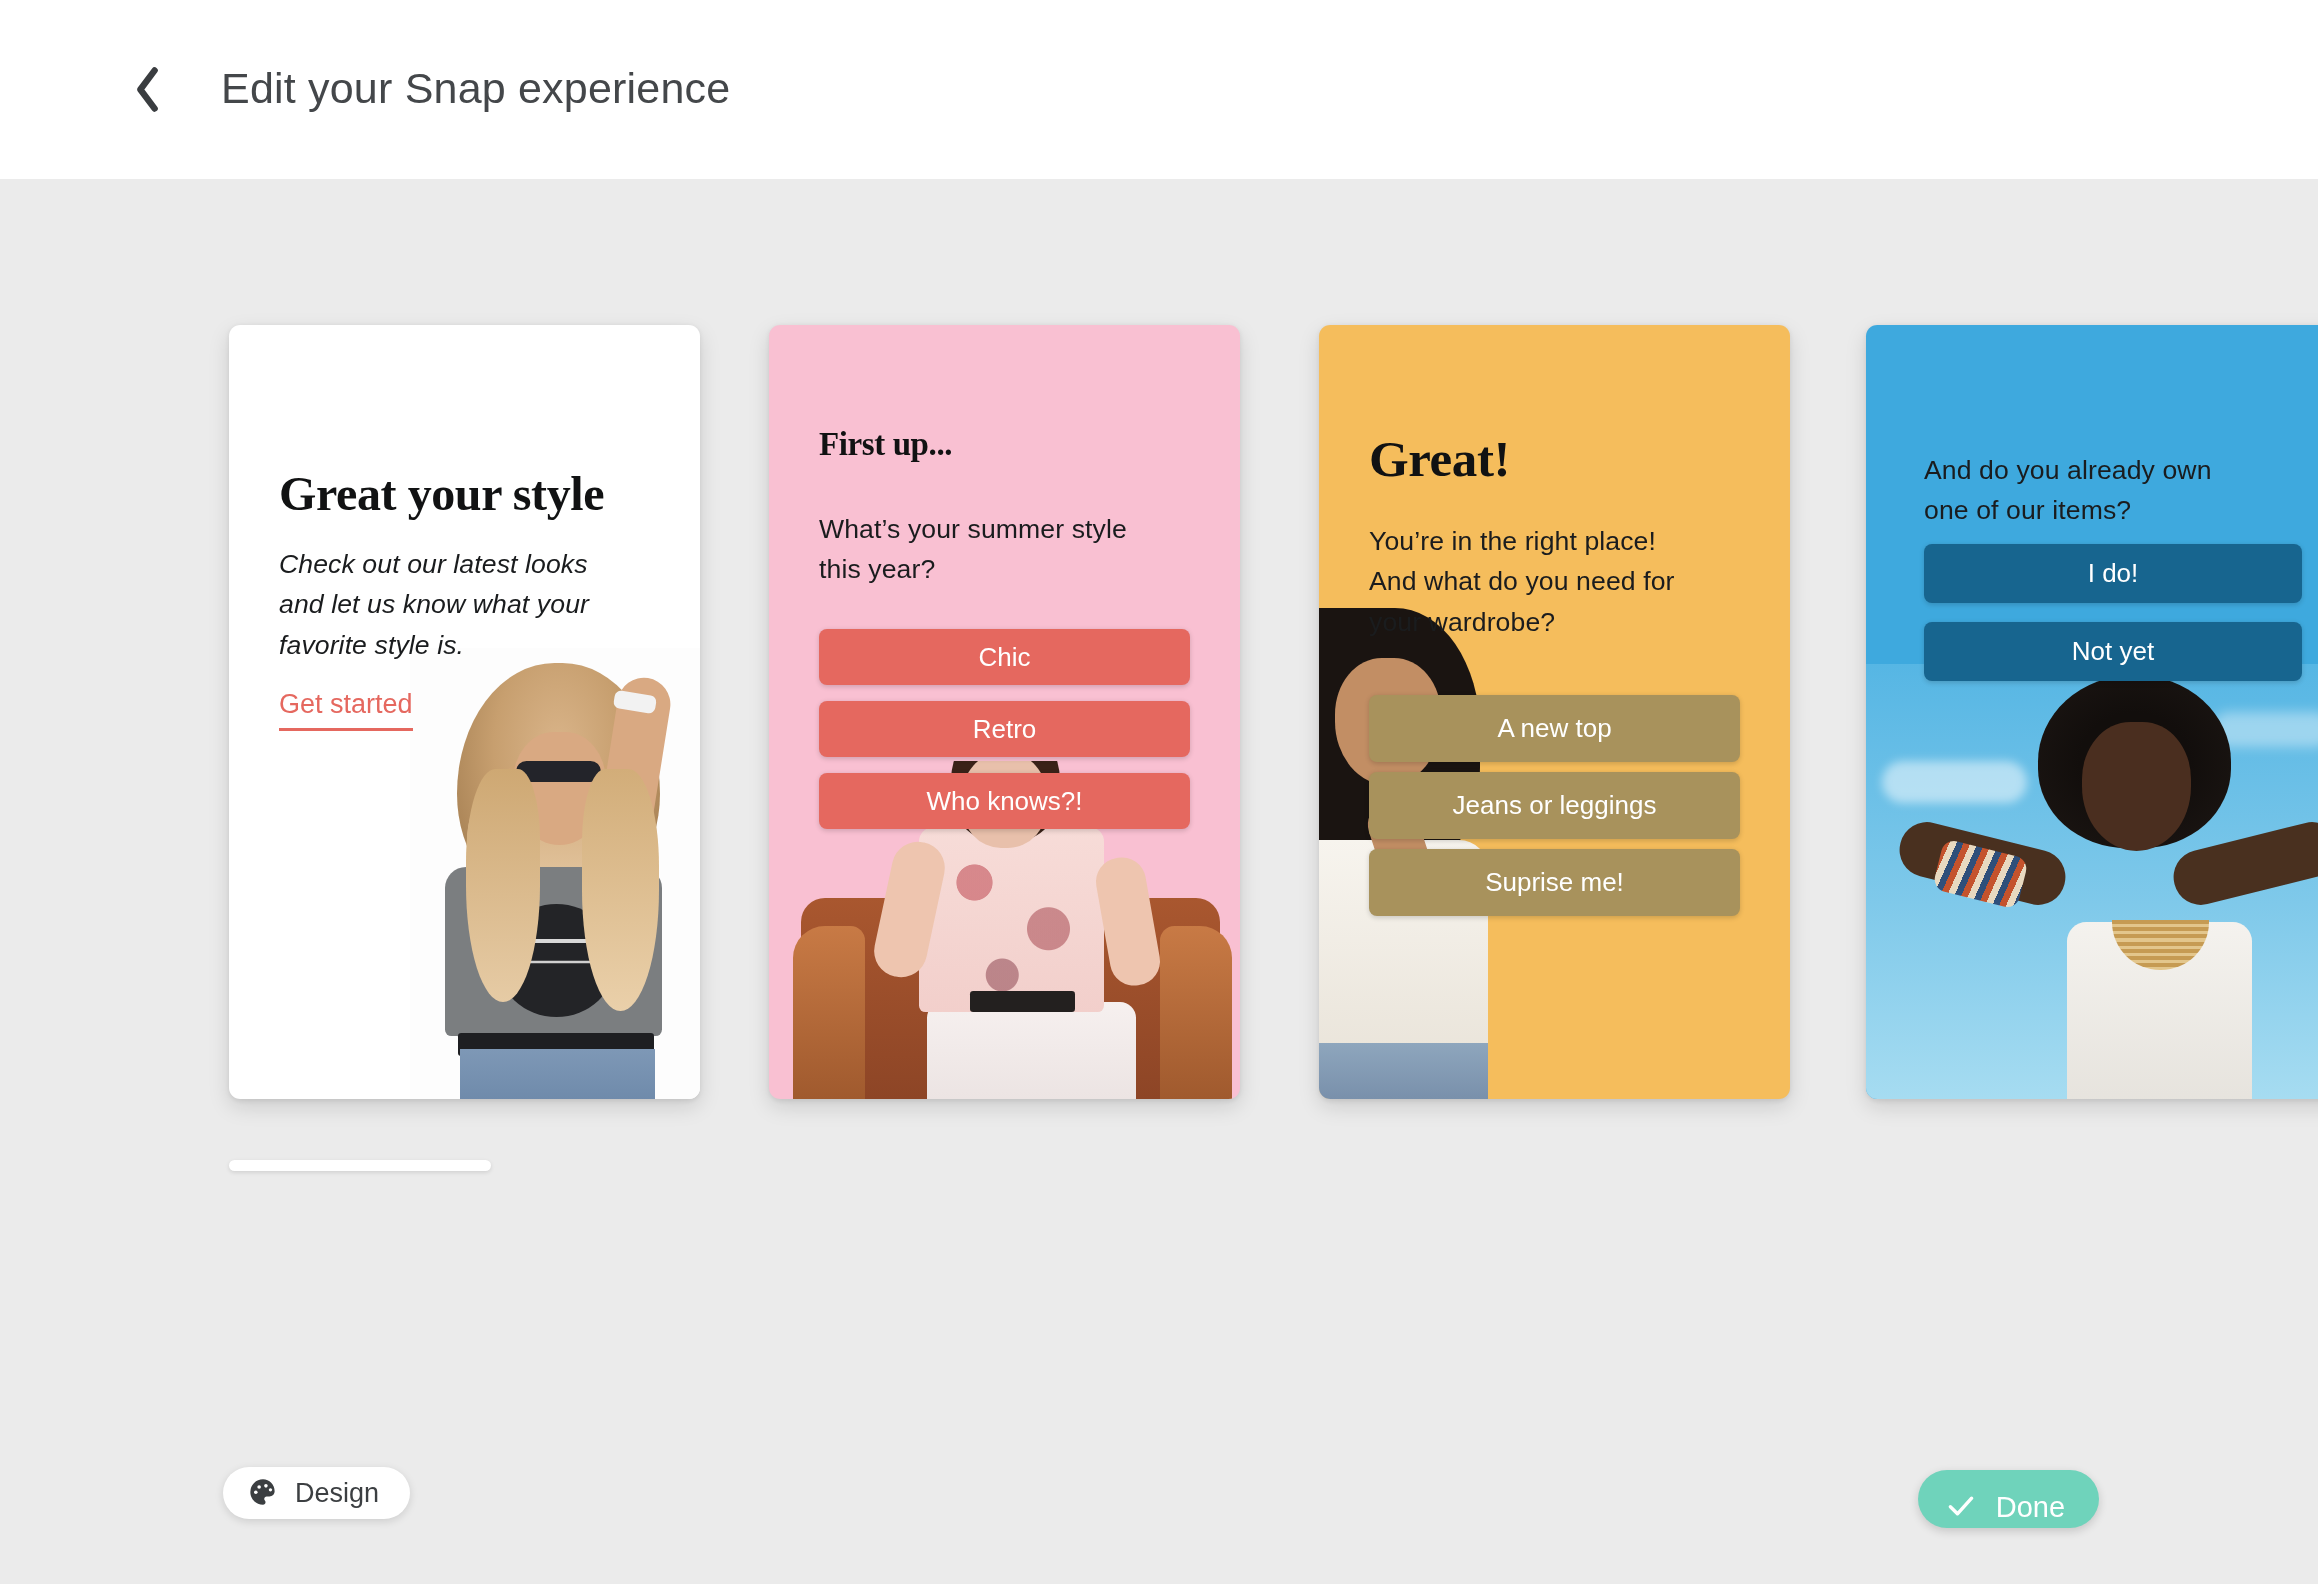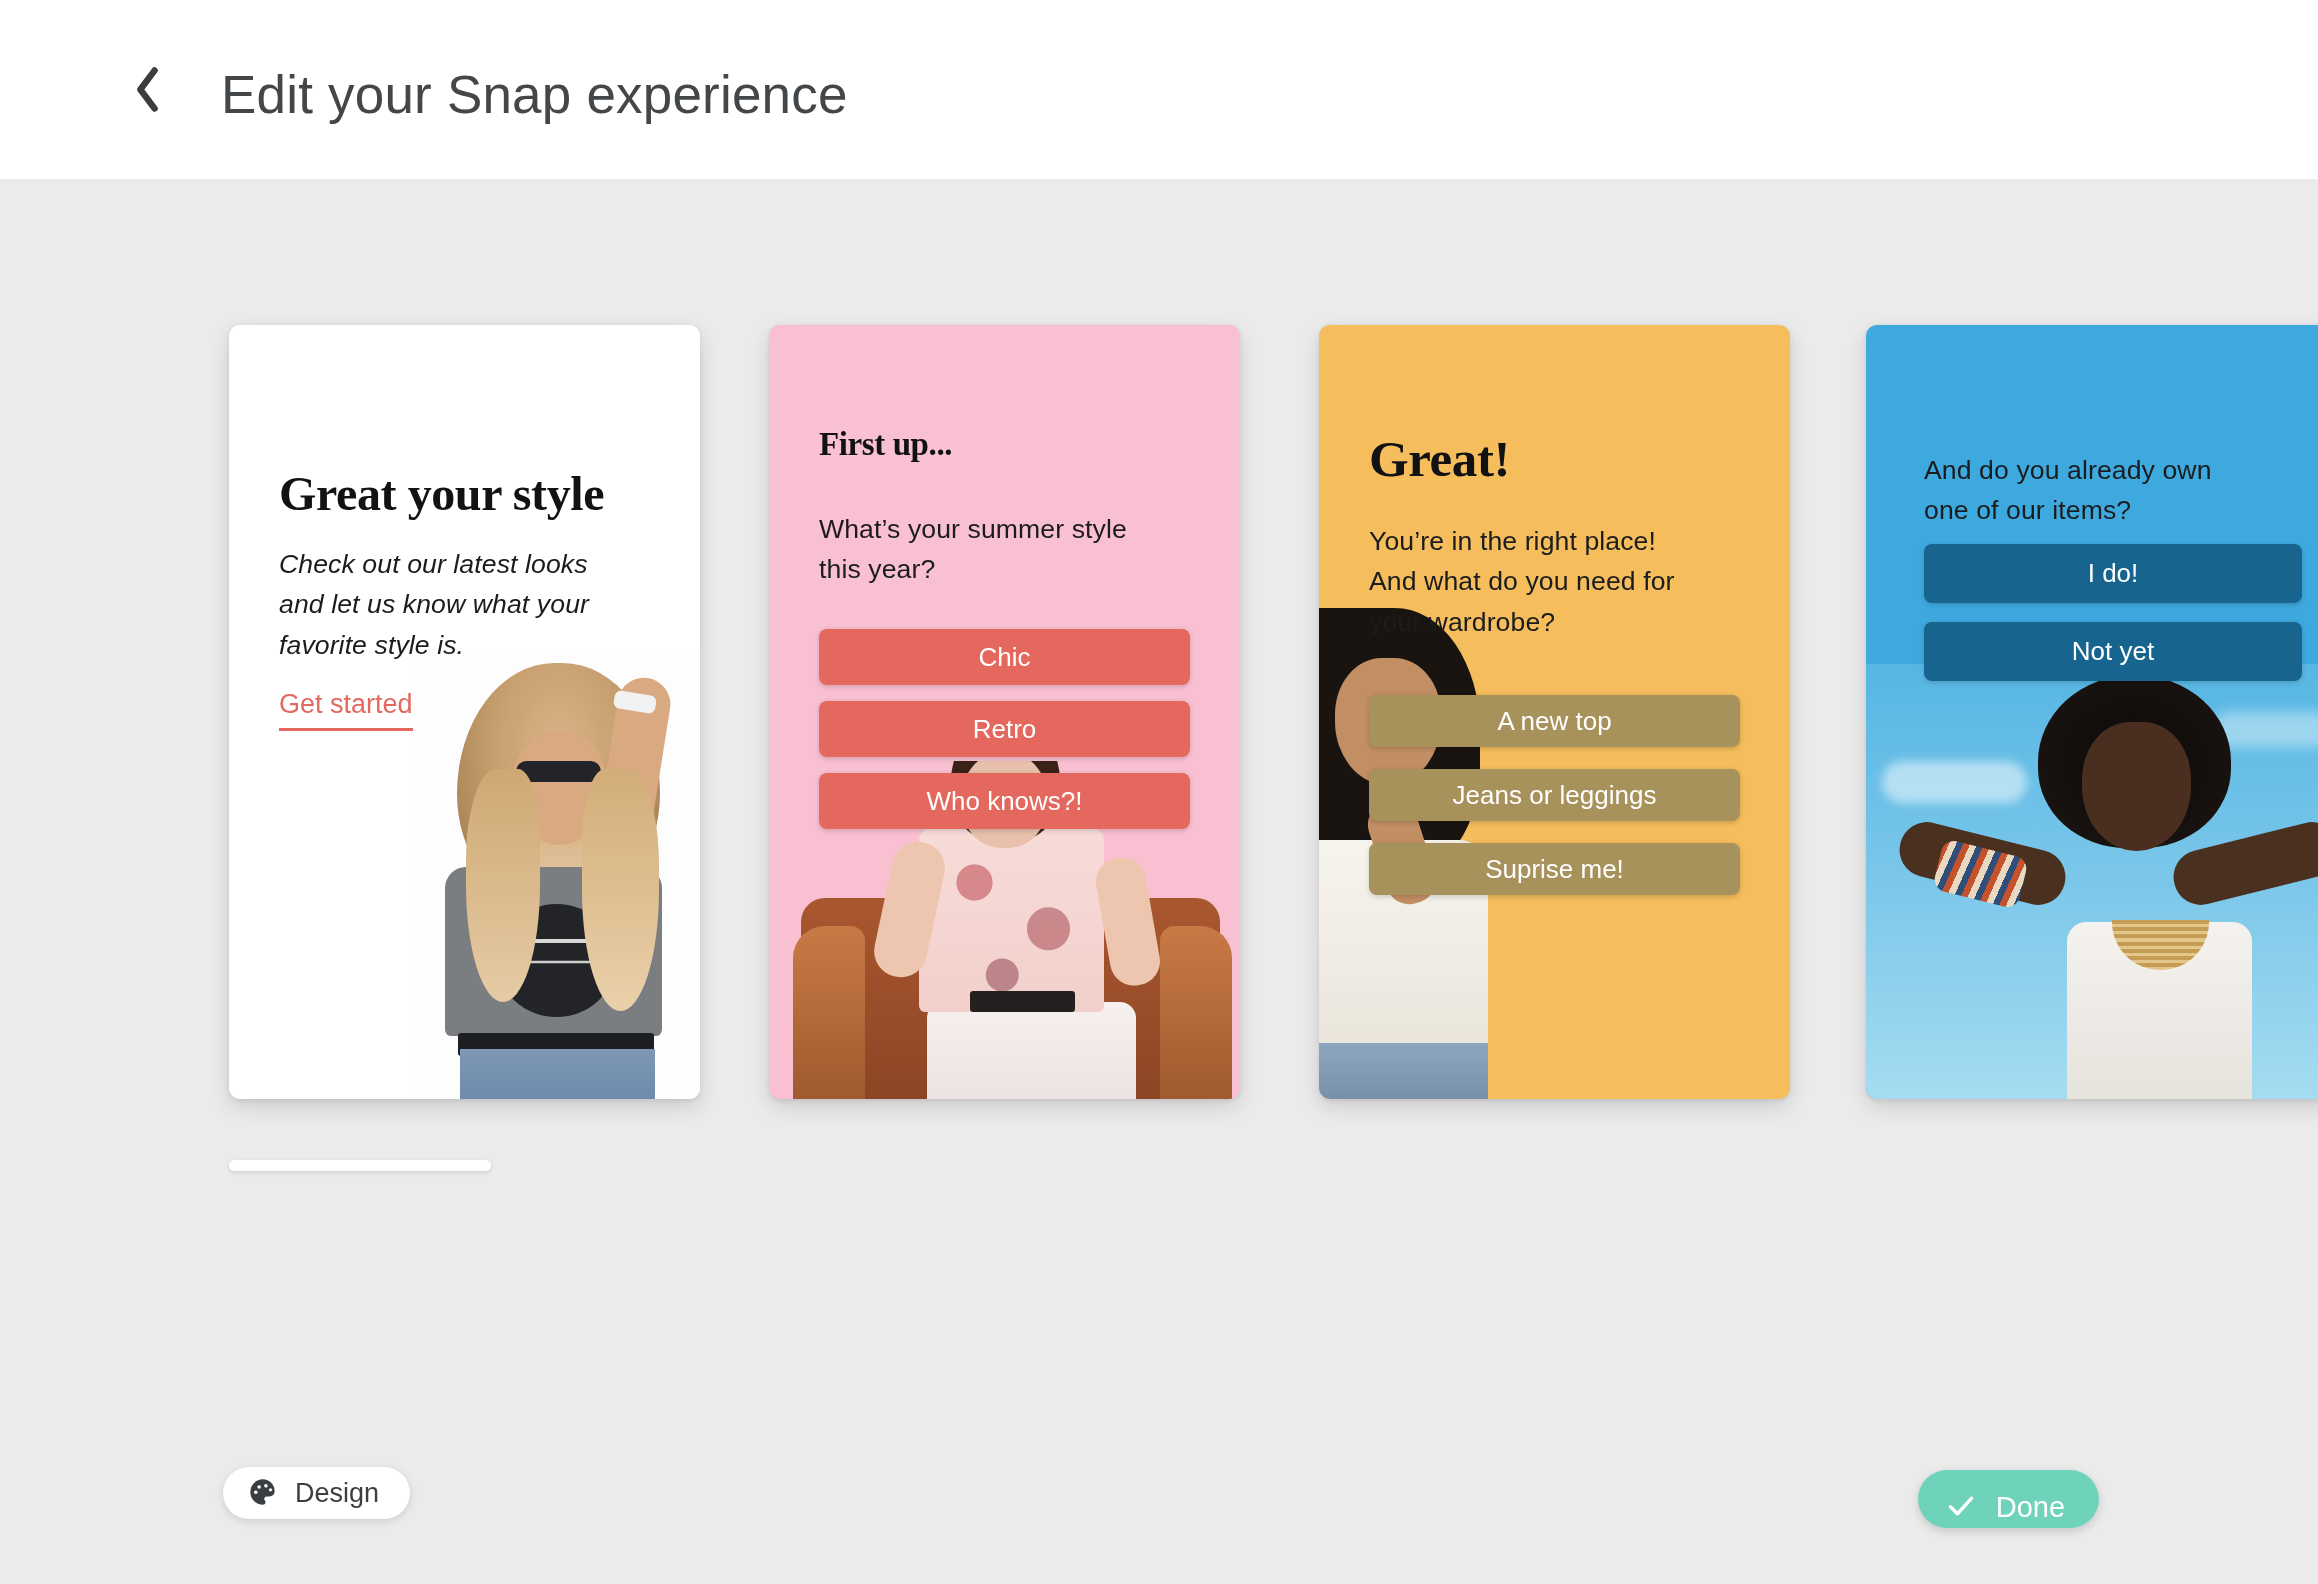--- a/index.html
+++ b/index.html
@@ -19,21 +19,21 @@
   }
   .back-btn {
     position: absolute; left: 121px; top: 63px;
     width: 53px; height: 53px;
     display: flex; align-items: center; justify-content: center;
     cursor: pointer; background: none; border: none;
   }
   .back-btn svg { display: block; }
   .page-title {
     position: absolute; left: 221px; top: 64px;
-    font-size: 53px; font-weight: 400; color: #44474a;
+    font-size: 43px; font-weight: 400; color: #44474a;
     letter-spacing: 0.2px; white-space: nowrap;
   }
 
   
   .canvas {
     position: absolute; left: 0; top: 179px;
     width: 2319px; height: 1406px;
     overflow: hidden;
   }
   .card {
@@ -86,21 +86,21 @@
 
   .choice-btn {
     display: block; width: 100%;
     border: none; border-radius: 8px;
     color: #ffffff; font-size: 26px;
     font-family: "Liberation Sans", sans-serif;
     text-align: center; cursor: pointer;
     box-shadow: 0 1.6px 4.8px rgba(0,0,0,0.16);
   }
   #card-2 .choice-btn { background: #e5685f; height: 56px; margin-bottom: 16px; }
-  #card-3 .choice-btn { background: #a8925c; height: 52px; margin-bottom: 22px; }
+  #card-3 .choice-btn { background: #a8925c; height: 67px; margin-bottom: 10px; }
   #card-4 .choice-btn { background: #17658f; height: 59px; margin-bottom: 19.3px; }
 
   
   .photo { position: absolute; z-index: 2; overflow: hidden; }
 
   
   #photo-1 { right: -24px; bottom: 0; width: 314px; height: 451px; background: #fdfdfd; }
   #photo-1 .hair {
     position: absolute; left: 47px; top: 14.5px; width: 203px; height: 242px;
     background: radial-gradient(ellipse at 50% 35%, #d9b489 0%, #c79f6f 45%, #9a7549 100%);

